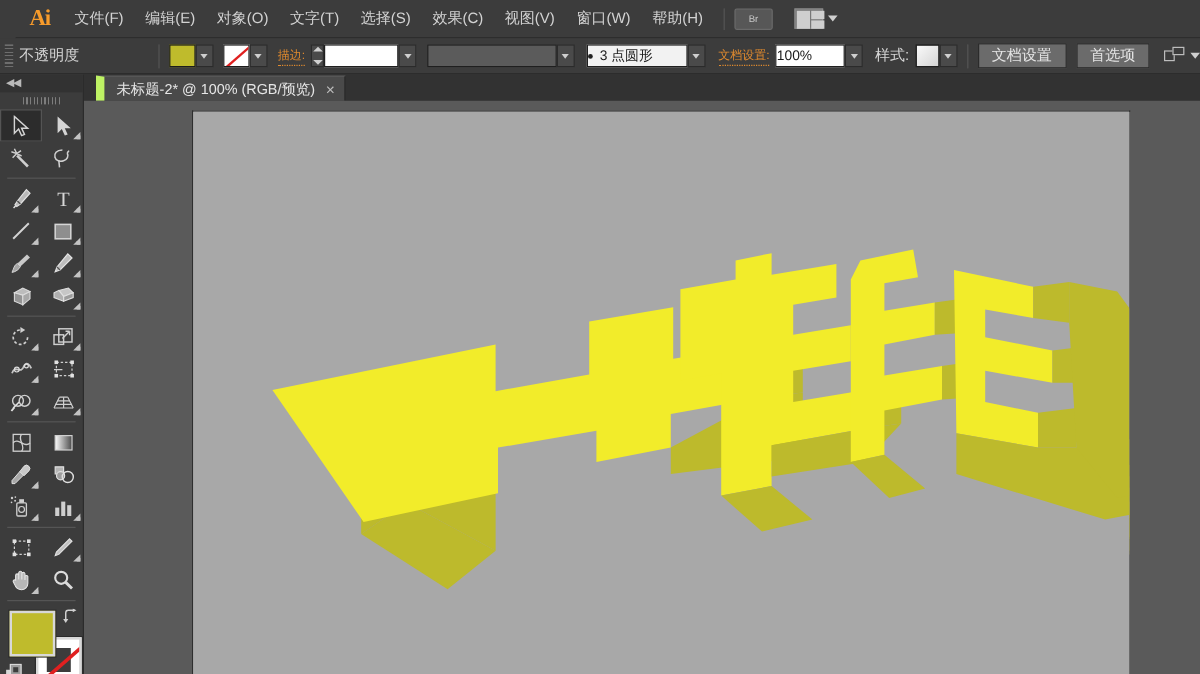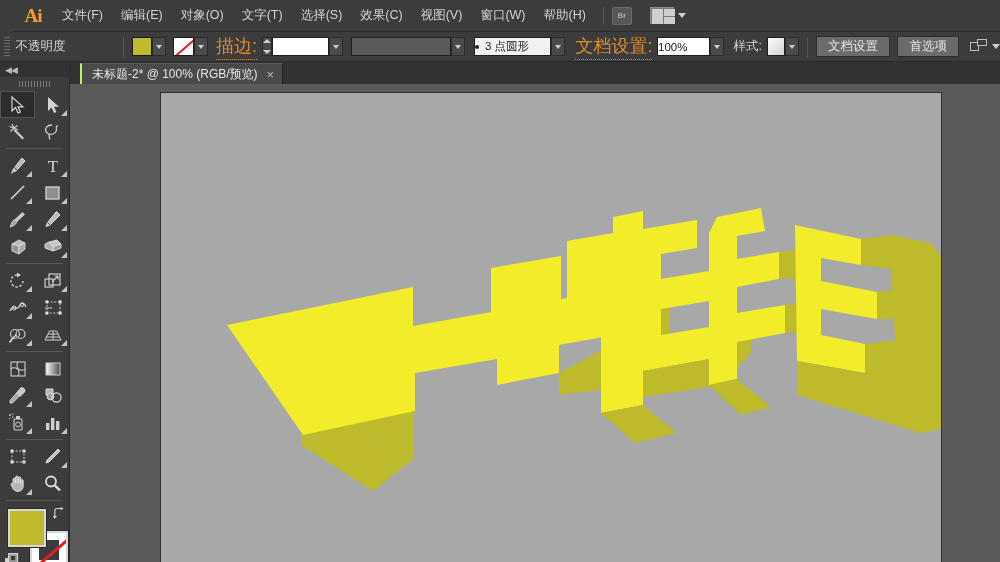--- a/index.html
+++ b/index.html
@@ -23,21 +23,21 @@
     width:40px;height:32px;display:flex;align-items:center;justify-content:center;
     color:#f79b2b;font-weight:bold;font-size:19px;font-family:"Liberation Serif",serif;
     letter-spacing:-1px;
   }
   .menu-item{
     padding:0 9px;height:32px;display:flex;align-items:center;
     color:#d2d2d2;font-size:12.5px;white-space:nowrap;cursor:default;
   }
   .menu-sep{width:1px;height:18px;background:#555;margin:0 8px;}
   .mb-icon{
-    width:20px;height:18px;border:1px solid #6a6a6a;background:#575757;
+    width:32px;height:18px;border:1px solid #6a6a6a;background:#575757;
     display:flex;align-items:center;justify-content:center;
     color:#c9c9c9;font-size:8px;border-radius:2px;
   }
   .mb-icon2{
     width:24px;height:17px;border:1px solid #8a8a8a;background:#787878;
     display:grid;grid-template-columns:11px 11px;grid-template-rows:7px 7px;
     gap:1px;padding:1px;
   }
   .mb-icon2 i{background:#cfcfcf;display:block;}
   .mb-icon2 i.a{grid-row:span 2;}
@@ -50,21 +50,21 @@
   .controlbar{
     position:absolute;left:0;top:32px;width:1000px;height:30px;
     background:#3c3c3c;border-bottom:1px solid #2a2a2a;
     display:flex;align-items:center;
   }
   .grip{
     width:7px;height:20px;margin:0 5px 0 4px;
     background:repeating-linear-gradient(to bottom,#6e6e6e 0 1px,#3c3c3c 1px 3px);
   }
   .cb-label{color:#d6d6d6;font-size:12.5px;white-space:nowrap;}
-  .cb-label-orange{color:#e08a2e;font-size:18px;white-space:nowrap;
+  .cb-label-orange{color:#e08a2e;font-size:10px;white-space:nowrap;
     border-bottom:1px dotted #e08a2e;padding-bottom:1px;}
   .cb-sep{width:1px;height:20px;background:#555;margin:0 8px;}
 
   .swatch-btn{
     width:22px;height:19px;border:1px solid #1c1c1c;background:#bfbb2c;
   }
   .swatch-none{
     width:22px;height:19px;border:1px solid #1c1c1c;background:#ffffff;position:relative;overflow:hidden;
   }
   .swatch-none:after{
@@ -151,21 +151,21 @@
   .swapicon{position:absolute;right:4px;top:2px;width:13px;height:13px;}
   .defaulticon{position:absolute;left:4px;top:48px;width:15px;height:15px;}
 
   
   .tabbar{
     position:absolute;left:70px;top:62px;width:930px;height:22px;background:#323232;
   }
   .doctab{
     position:absolute;left:10px;top:1px;height:21px;background:#4a4a4a;
     display:flex;align-items:center;padding:0 8px 0 10px;gap:9px;
-    border-top:1px solid #5a5a5a;border-left:2px solid #bef264;border-right:1px solid #232323;
+    border-top:1px solid #5a5a5a;border-left:7px solid #bef264;border-right:1px solid #232323;
   }
   .doctab .ttl{color:#e6e6e6;font-size:12px;white-space:nowrap;}
   .doctab .cls{color:#bdbdbd;font-size:13px;line-height:1;}
 
   .docbody{
     position:absolute;left:70px;top:84px;width:930px;height:478px;background:#5a5a5a;
   }
   .canvas{
     position:absolute;left:90px;top:8px;width:782px;height:478px;
     background:#a8a8a8;border:1px solid #2e2e2e;border-bottom:none;

